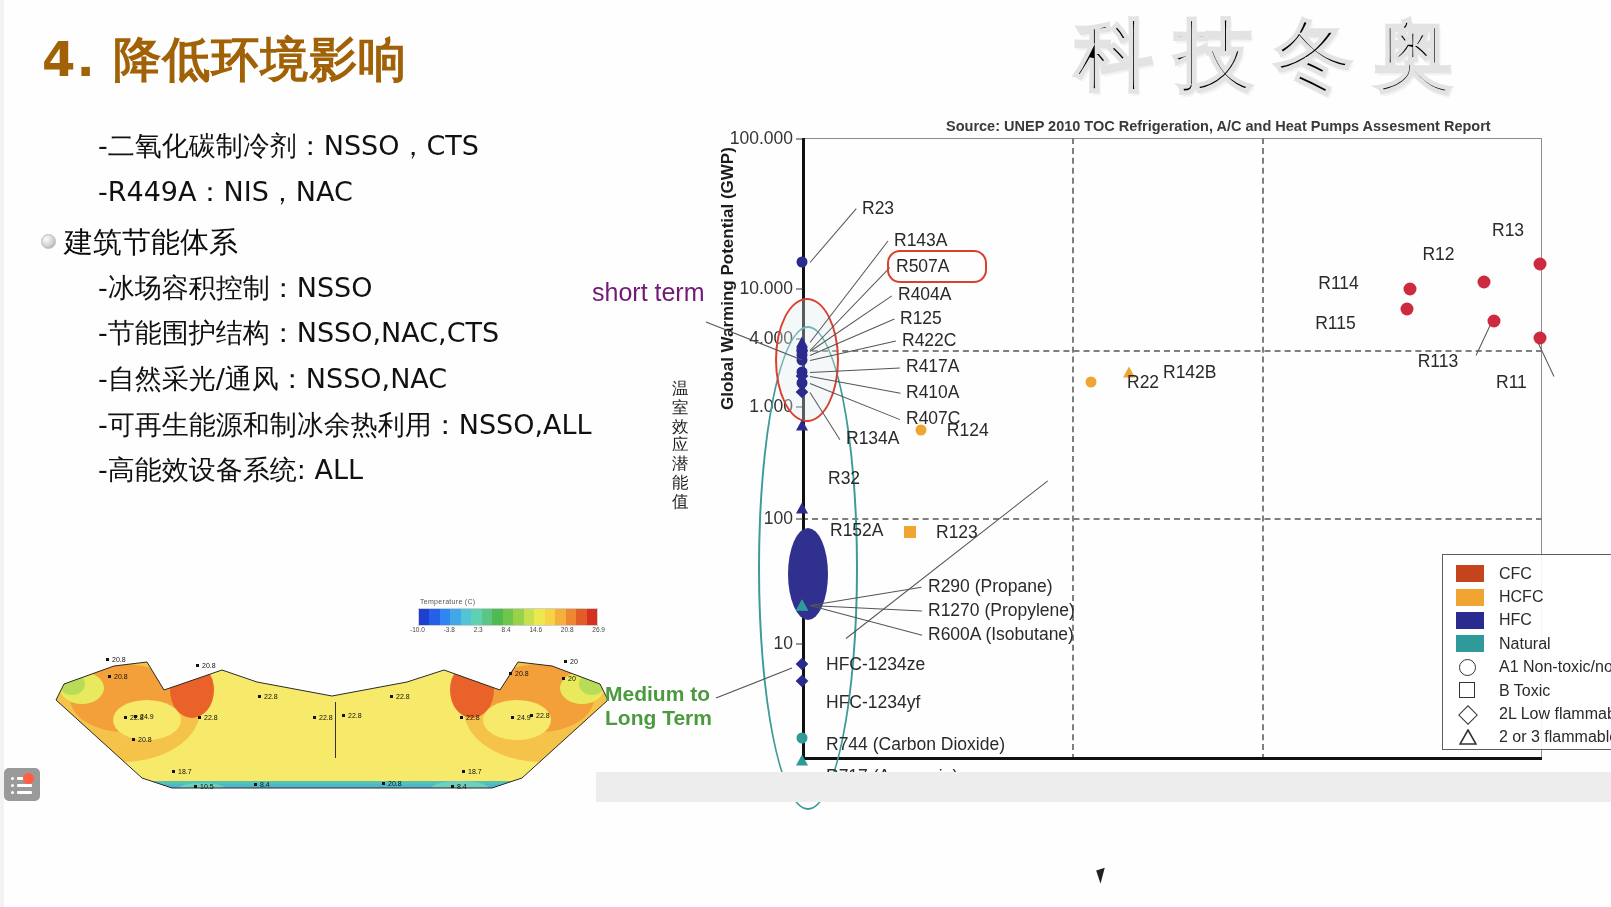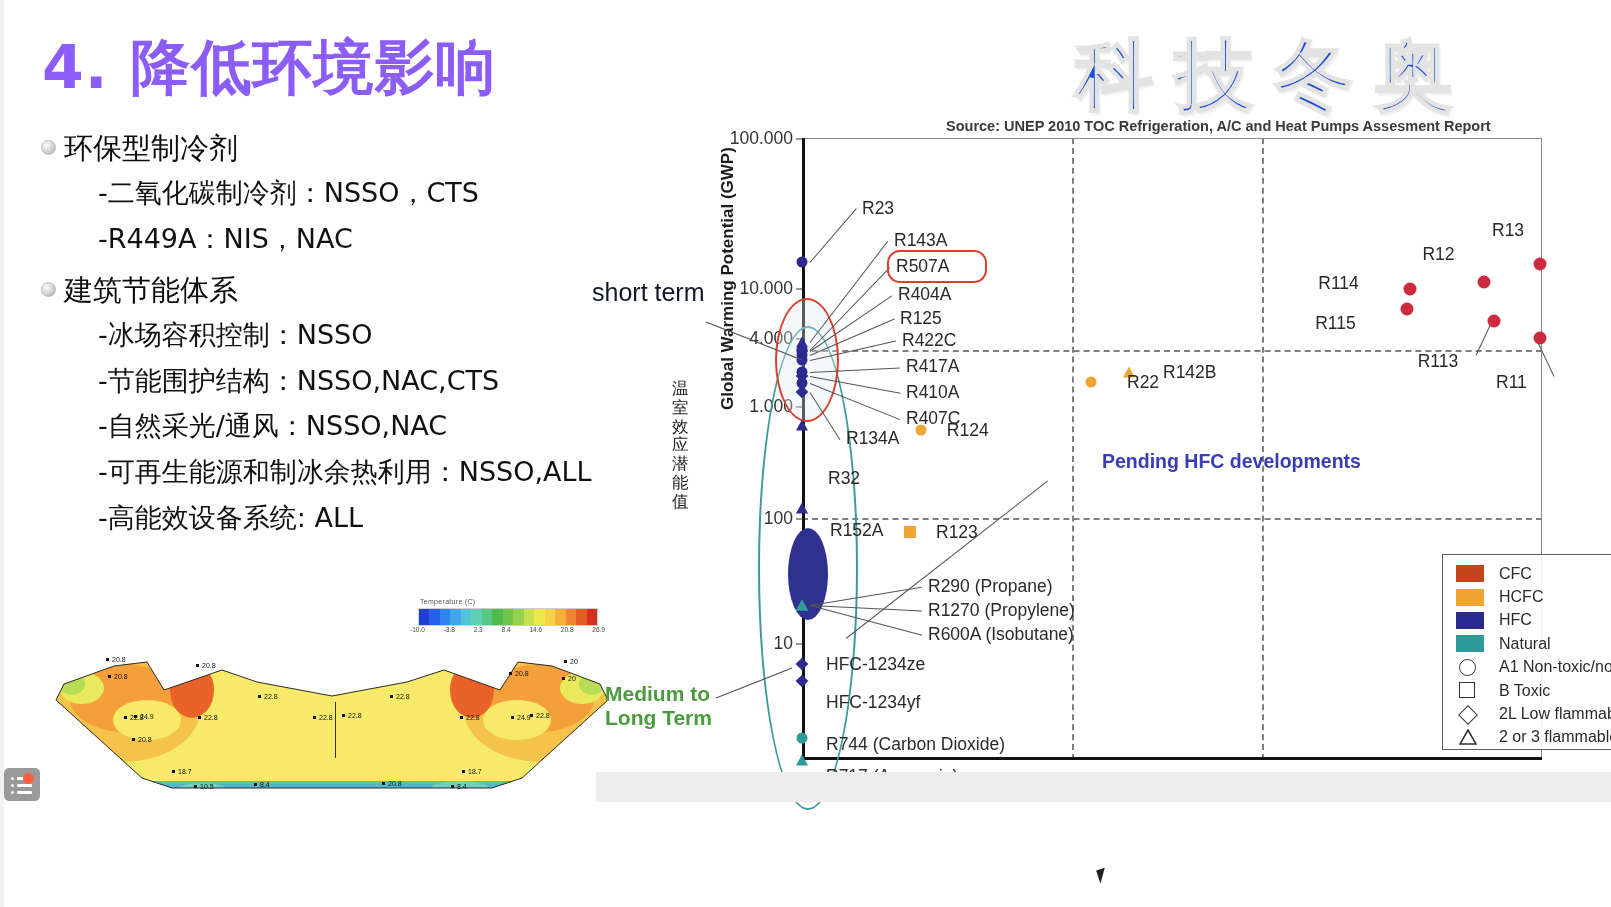--- a/index.html
+++ b/index.html
@@ -7,33 +7,33 @@
     width:1611px;height:907px;position:relative;overflow:hidden;
     font-family:"Liberation Sans","DejaVu Sans",sans-serif;
     background:#fdfdfd;
   }
   .slide{
     position:absolute;left:0;top:0;width:1611px;height:907px;
     background:#fefefe;
   }
   
   .watermark{
-    position:absolute;left:1075px;top:24px;
+    position:absolute;left:1075px;top:4px;
     font-size:78px;font-weight:700;letter-spacing:22px;
-    color:#1d4ed8;
+    color:#000000;
     -webkit-text-stroke:2px #e3e3e3;
     text-shadow:2px 3px 2px rgba(0,0,0,0.06);
     white-space:nowrap;
     font-family:"DejaVu Sans",sans-serif;
     user-select:none;
   }
   
   .slide-title{
     position:absolute;left:42px;top:28px;
-    font-size:60px;font-weight:700;color:#8b5cf6;
+    font-size:48px;font-weight:700;color:#a16207;
     letter-spacing:1px;white-space:nowrap;
     font-family:"DejaVu Sans",sans-serif;
   }
   
   .bullets{position:absolute;left:36px;top:128px;width:620px;}
   .b-lvl1{
     position:relative;padding-left:28px;
     font-size:29px;color:#0d0d0d;font-weight:500;
     margin-bottom:6px;line-height:1.42;
     font-family:"DejaVu Sans",sans-serif;
@@ -145,21 +145,21 @@
   .ell{position:absolute;border-radius:50%;transform:translate(-50%,-50%);}
   .ell-red{border:2.6px solid #d9402e;background:rgba(226,238,240,.34);}
   .ell-teal{border:2.4px solid #3c9a9a;background:transparent;}
   .ell-blue{background:#30308f;}
   .box-red{
     position:absolute;border:2.4px solid #d9402e;border-radius:13px;
   }
   .ann{
     position:absolute;white-space:nowrap;font-family:"Liberation Sans",sans-serif;
   }
-  .ann-short{font-size:25px;color:#0f172a;}
+  .ann-short{font-size:25px;color:#701a75;}
   .ann-med{font-size:21px;font-weight:700;color:#4c9a3f;line-height:1.12;}
   .ann-pending{font-size:19.5px;font-weight:700;color:#3b3bb5;}
   
   .legend{
     position:absolute;left:640px;top:416px;width:284px;height:196px;
     border:1.6px solid #5d5d5d;background:rgba(255,255,255,.9);
     padding:7px 0 0 0;box-sizing:border-box;
   }
   .lg-row{display:flex;align-items:center;height:23.4px;padding-left:13px;}
   .lg-sw{width:28px;height:17px;margin-right:15px;flex:none;}
@@ -188,24 +188,20 @@
 
 <div class="slide">
 
   <div class="leftstrip"></div>
 
   <div class="watermark">科技冬奥</div>
 
   <div class="slide-title">4. 降低环境影响</div>
 
   <div class="bullets">
-    <div class="b-lvl1">
-      <span class="dot"></span>
-      <span>环保型制冷剂</span>
-    </div>
     <div class="b-lvl2">
       <span>-二氧化碳制冷剂：NSSO，CTS</span>
     </div>
     <div class="b-lvl2">
       <span>-R449A：NIS，NAC</span>
     </div>
     <div class="b-lvl1" style="margin-top:12px">
       <span class="dot"></span>
       <span>建筑节能体系</span>
     </div>
@@ -436,21 +432,20 @@
           <div class="plbl" style="left: 690px; top: 82.2456px;">R13</div>
           <div class="plbl" style="left: 620.4px; top: 106.386px;">R12</div>
           <div class="plbl" style="left: 516.267px; top: 134.817px;">R114</div>
           <div class="plbl" style="left: 513.178px; top: 174.649px;">R115</div>
           <div class="plbl" style="left: 615.667px; top: 213.114px;">R113</div>
           <div class="plbl" style="left: 694px; top: 234.372px;">R11</div>
         </div>
 
       <div class="box-red" style="left:85px;top:112px;width:96px;height:29px;"></div>
 
-      <div class="ann ann-pending" style="left:300px;top:312px;">Pending HFC developments</div>
 
       <div class="legend" id="legend">
           <div class="lg-row">
             <span class="lg-sw" style="background: rgb(196, 68, 28);"></span>
             <span class="lg-txt">CFC</span>
           </div>
           <div class="lg-row">
             <span class="lg-sw" style="background: rgb(240, 164, 49);"></span>
             <span class="lg-txt">HCFC</span>
           </div>

